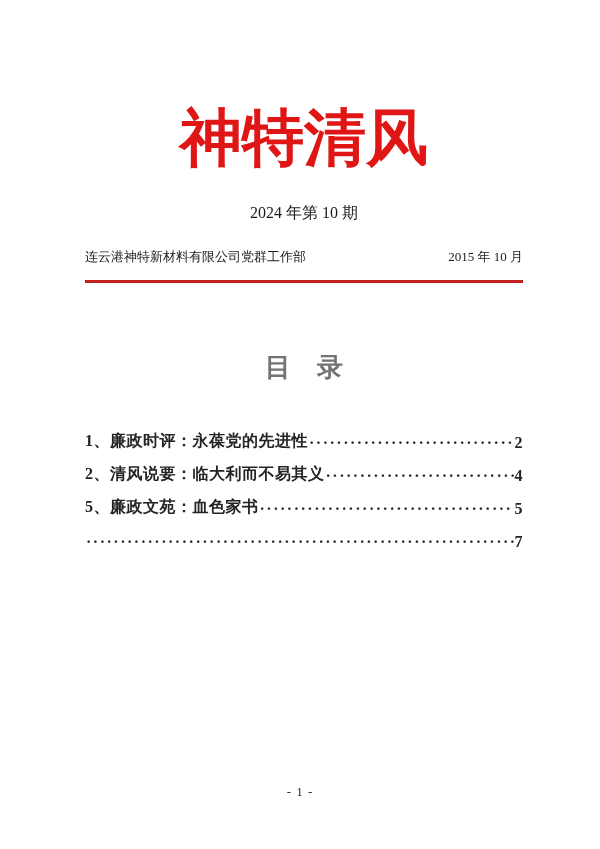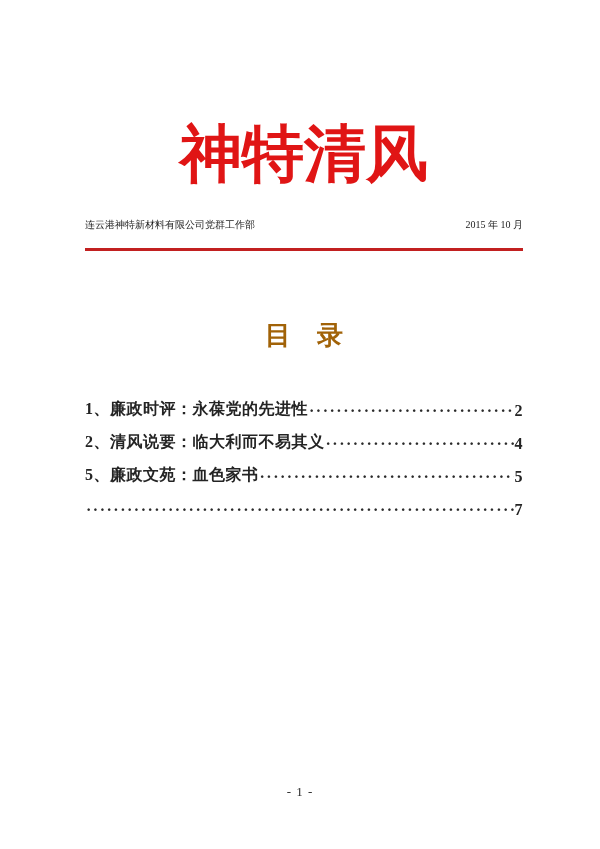--- a/index.html
+++ b/index.html
@@ -9,21 +9,21 @@
     height: 849px;
     position: relative;
     font-family: "Liberation Serif", "DejaVu Serif", serif;
     color: #1c1c1c;
     overflow: hidden;
   }
   .page {
     position: absolute;
     inset: 0;
     background: #ffffff;
-    padding: 16px 77px 0 85px; 
+    padding: 0 77px 0 85px; 
   }
   
   .newsletter-title {
     margin-top: 100px;
     font-size: 62px;
     line-height: 76px;
     font-weight: bold;
     color: #e01515;
     text-align: center;
     letter-spacing: 0px;
@@ -34,39 +34,39 @@
     font-size: 16px;
     line-height: 22px;
     text-align: center;
     color: #1c1c1c;
   }
   .meta-row {
     margin-top: 24px;
     display: flex;
     justify-content: space-between;
     align-items: baseline;
-    font-size: 10px;
+    font-size: 13px;
     line-height: 18px;
     color: #1c1c1c;
     text-align: center;
   }
   .divider-rule {
     margin-top: 14px;
     height: 2.5px;
     background: #c22020;
     width: 100%;
   }
   
   .toc-heading {
     margin-top: 70px;
     font-size: 26px;
     line-height: 30px;
     font-weight: bold;
     text-align: center;
-    color: #a16207;
+    color: #737373;
     white-space: pre;
   }
   .toc-list {
     margin-top: 36px;
     list-style: none;
   }
   .toc-item {
     display: flex;
     align-items: flex-end;
     height: 33px;
@@ -102,20 +102,21 @@
     letter-spacing: 1px;
   }
 </style>
 </head>
 <body>
 
 <div class="page">
 
   <div class="newsletter-title">神特清风</div>
 
+  <div class="issue-line">2024 年第 10 期</div>
 
   <div class="meta-row">
     <span class="publisher">连云港神特新材料有限公司党群工作部</span>
     <span class="publish-date">2015 年 10 月</span>
   </div>
 
   <div class="divider-rule"></div>
 
   <div class="toc-heading">目　录</div>
 

